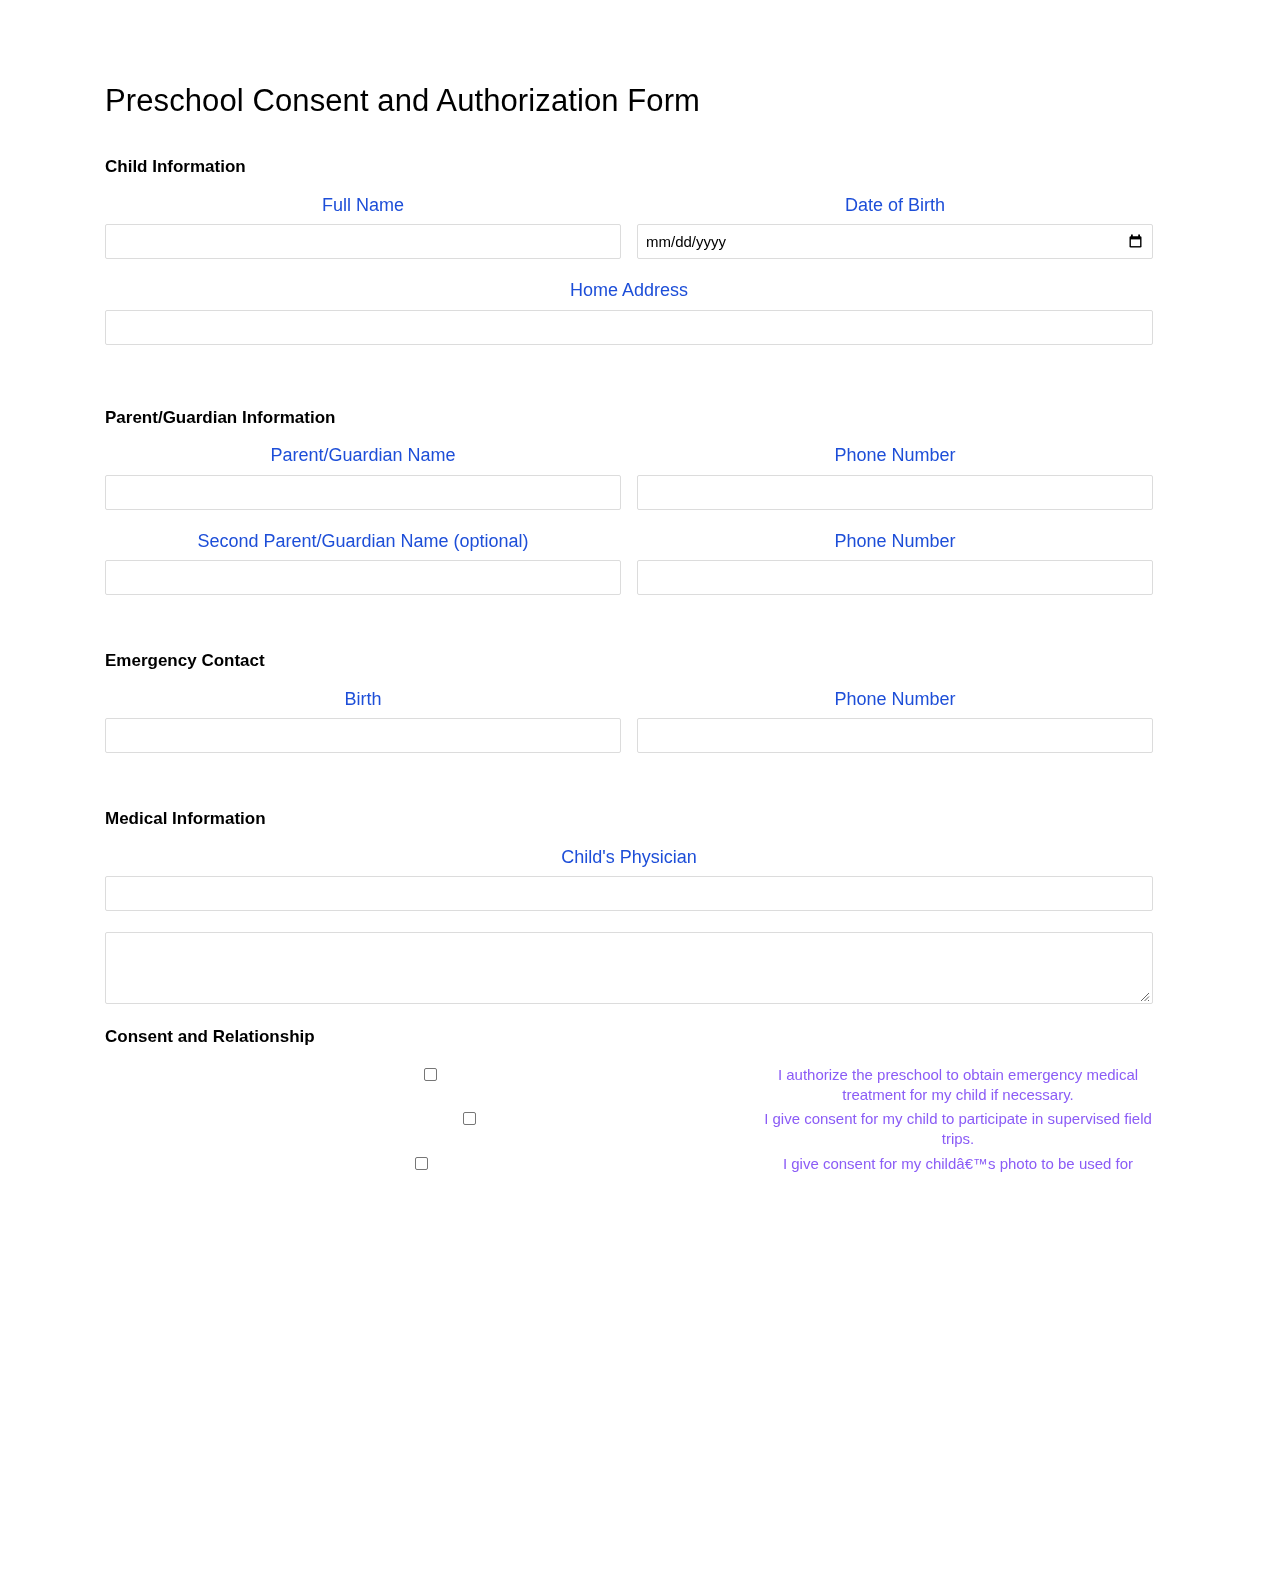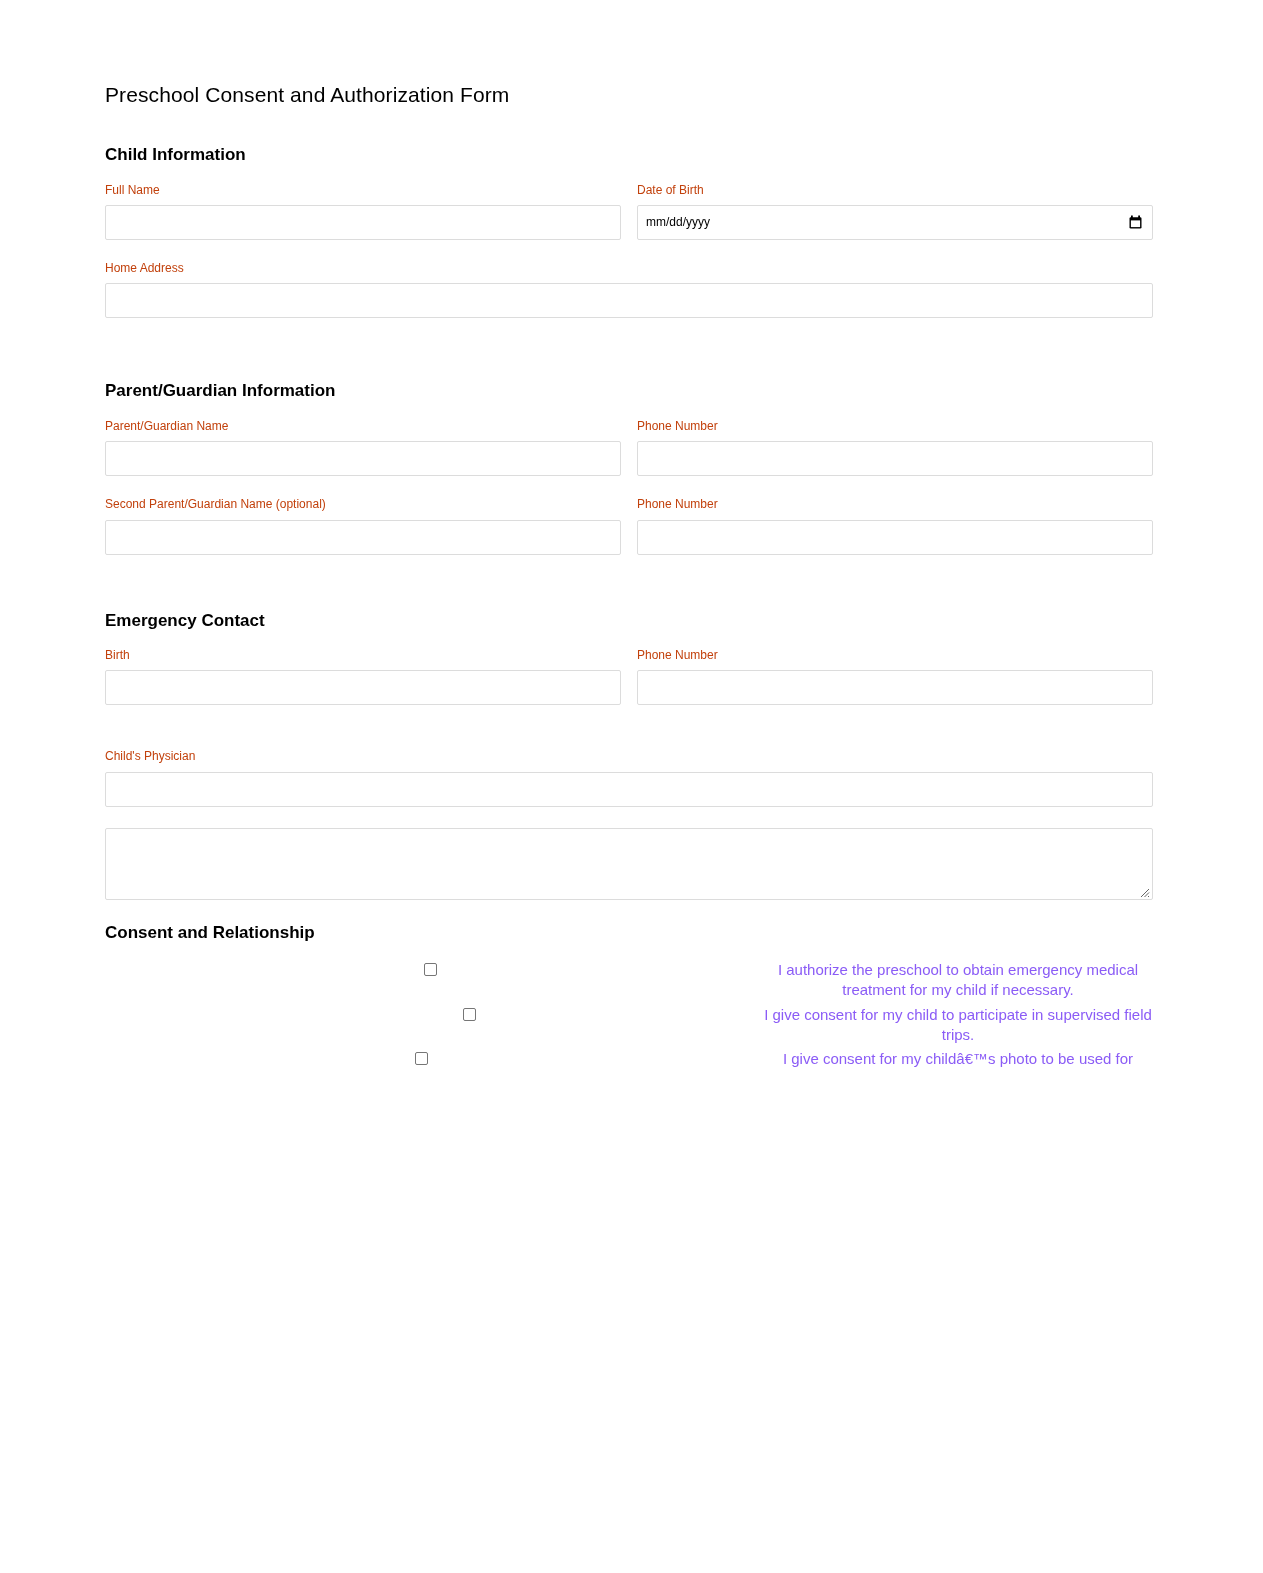--- a/index.html
+++ b/index.html
@@ -17,44 +17,45 @@
 
   .page {
     width: 1263px;
     height: 1573px;
     box-sizing: border-box;
     padding: 82px 110px 0 105px;
     background: #ffffff;
   }
 
   .form-title {
-    font-size: 21px;
+    font-size: 31px;
     font-weight: 400;
     line-height: 1.2;
     margin: 0 0 38px 0;
     letter-spacing: 0.1px;
   }
 
   .section {
     margin: 0 0 0 0;
   }
 
   .section-heading {
     font-size: 17px;
     font-weight: 700;
     line-height: 1.2;
     margin: 12px 0 17px 0;
   }
 
   .field-label {
-    font-size: 12px;
+    font-size: 18px;
     font-weight: 400;
     line-height: 1.2;
     margin: 0 0 8px 0;
-    color: #c2410c;
+    color: #1d4ed8;
+    text-align: center;
   }
 
   .row {
     display: flex;
     gap: 16px;
     margin-bottom: 21px;
   }
   .row > .col {
     flex: 1 1 0;
     min-width: 0;
@@ -83,21 +84,21 @@
   }
   .date-input-wrap .text-input {
     padding-right: 34px;
   }
   .date-placeholder {
     position: absolute;
     left: 9px;
     top: 0;
     height: 35px;
     line-height: 35px;
-    font-size: 12px;
+    font-size: 15px;
     color: #000000;
     pointer-events: none;
   }
   .calendar-icon {
     position: absolute;
     right: 10px;
     top: 10px;
     width: 15px;
     height: 15px;
     pointer-events: none;
@@ -255,20 +256,21 @@
         <div class="field-label">Phone Number</div>
         <input class="text-input" type="text" value="" style="">
       </div>
     </div>
 
   </div>
 
   <div class="section-gap-md"></div>
 
   <div class="section">
+    <h2 class="section-heading">Medical Information</h2>
 
     <div class="row full">
       <div class="col">
         <div class="field-label">Child's Physician</div>
         <input class="text-input" type="text" value="" style="">
       </div>
     </div>
 
     <div class="row full">
       <div class="col">

